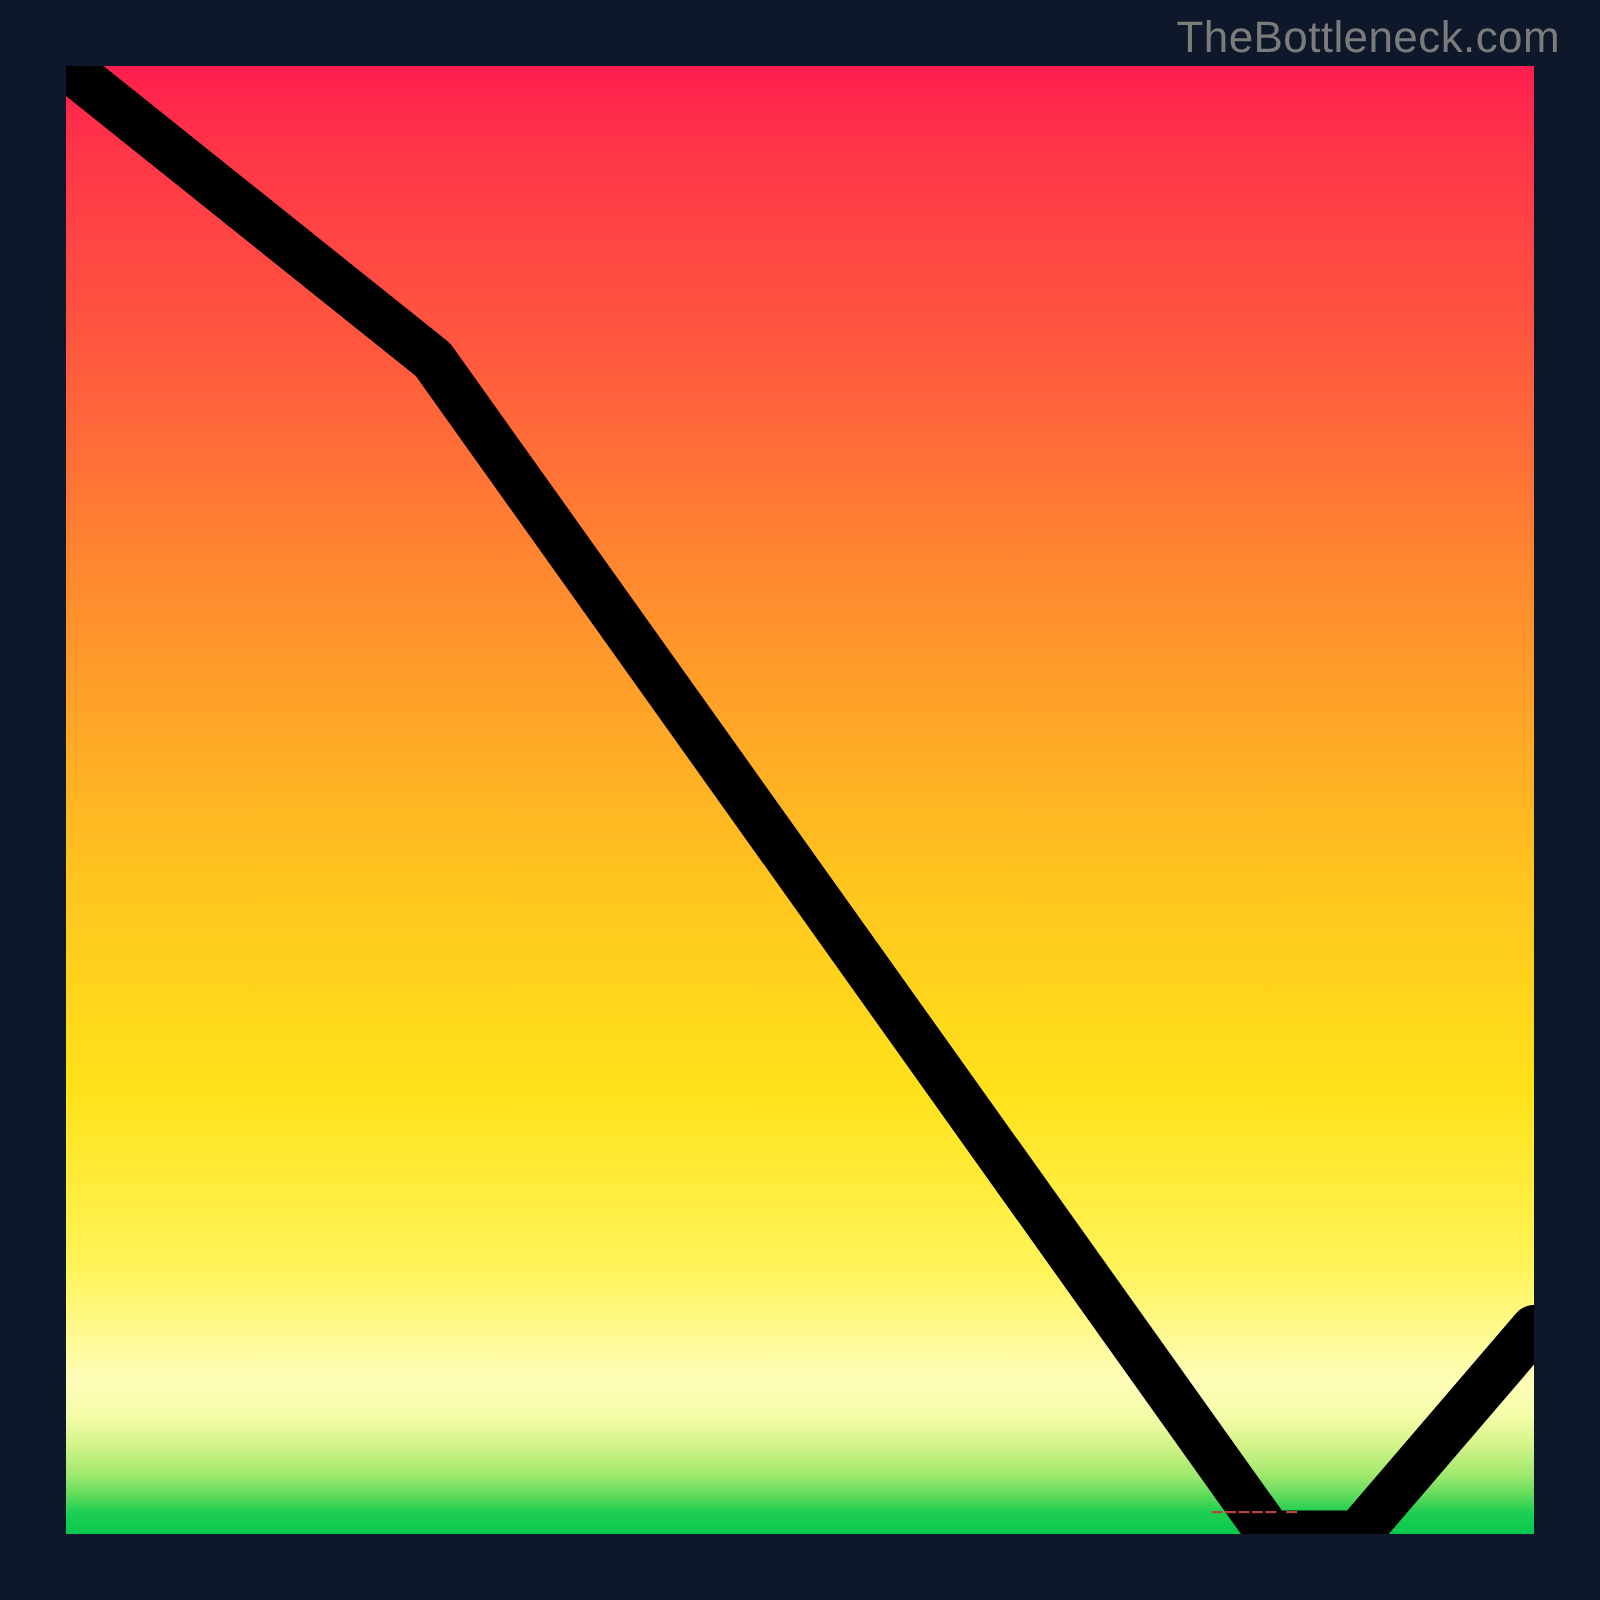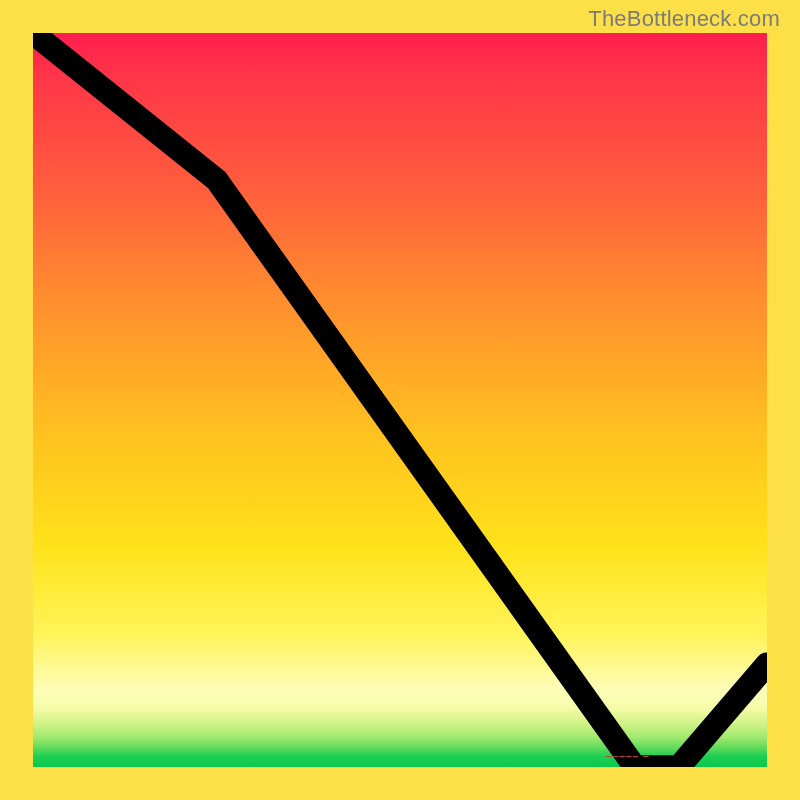--- a/index.html
+++ b/index.html
@@ -8,21 +8,21 @@
     width: 800px;
     height: 800px;
     background: #000;
     overflow: hidden;
     font-family: Arial, Helvetica, sans-serif;
   }
   .frame {
     position: relative;
     width: 800px;
     height: 800px;
-    background: #fde047;
+    background: #0f172a;
   }
   .attribution {
     position: absolute;
     top: 6px;
     right: 20px;
     color: #7b7b7b;
     font-size: 22px;
     font-weight: 500;
     letter-spacing: 0.2px;
   }

